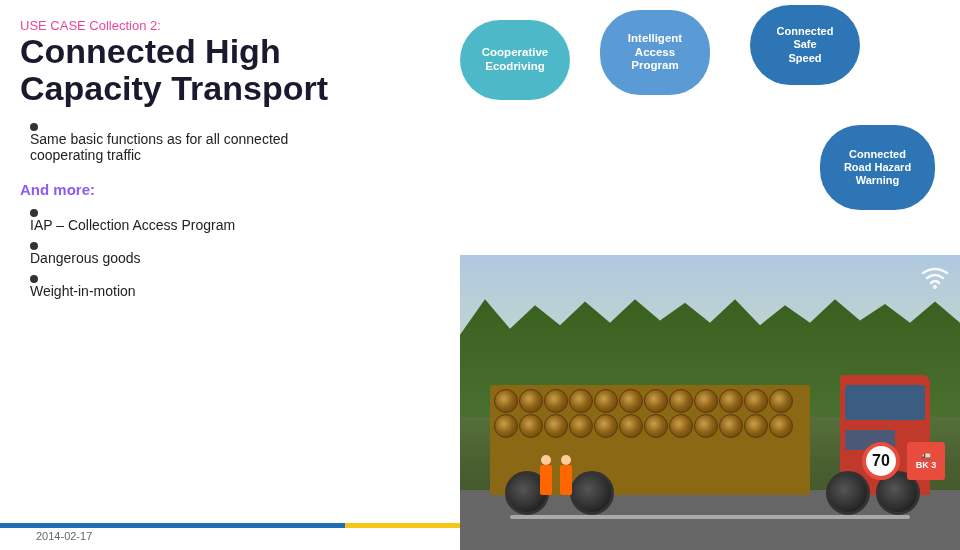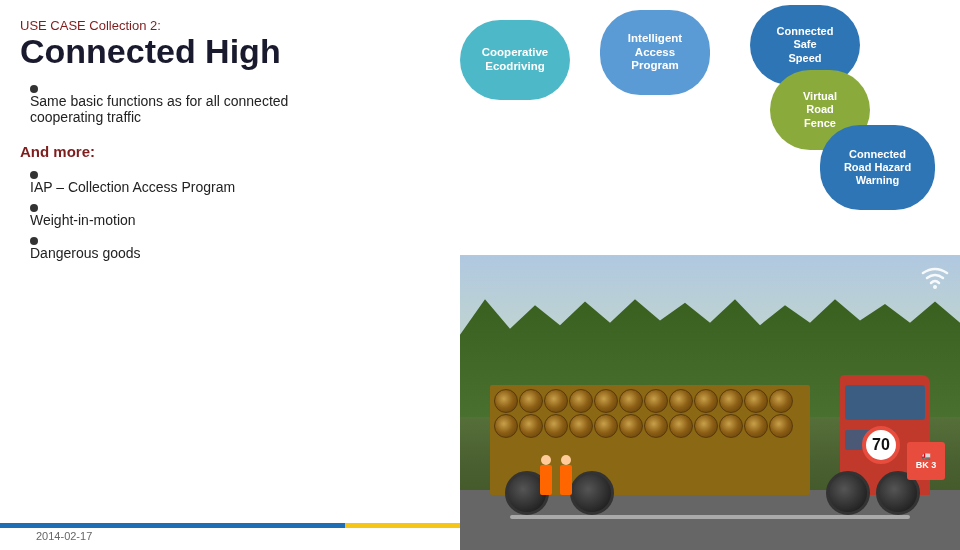--- a/index.html
+++ b/index.html
@@ -20,21 +20,21 @@
       height: 100%;
       padding: 18px 20px 10px 20px;
     }
 
     .title-block {
       margin-bottom: 10px;
     }
 
     .use-case-label {
       font-size: 13px;
-      color: #7f1d1d;
+      color: #ec4899;
       font-weight: 400;
     }
 
     .main-title {
       font-size: 34px;
       font-weight: 700;
       color: #1a1a2e;
       line-height: 1.1;
     }
 
@@ -59,21 +59,21 @@
       border-radius: 50%;
       margin-top: 5px;
       margin-right: 10px;
       flex-shrink: 0;
     }
 
     .and-more {
       margin-top: 18px;
       font-size: 15px;
       font-weight: 600;
-      color: #7f1d1d;
+      color: #8b5cf6;
       margin-bottom: 6px;
     }
 
     .sub-bullets {
       margin-left: 10px;
     }
 
     
     .bottom-bar {
       position: absolute;
@@ -248,21 +248,21 @@
     .wheel {
       position: absolute;
       border-radius: 50%;
       background: radial-gradient(circle at 40% 40%, #555, #111);
       border: 3px solid #333;
     }
 
     
     .speed-sign {
       position: absolute;
-      bottom: 86px;
+      bottom: 70px;
       right: 60px;
       width: 38px;
       height: 38px;
       background: #fff;
       border-radius: 50%;
       border: 4px solid #e74c3c;
       display: flex;
       align-items: center;
       justify-content: center;
       font-size: 16px;
@@ -350,20 +350,21 @@
     }
   </style>
 </head>
 <body>
 
 <div class="left-panel">
   <div class="title-block">
     <div class="use-case-label">USE CASE Collection 2:</div>
     <div class="main-title">
       <span>Connected High</span><br>
+      <span>Capacity Transport</span>
     </div>
   </div>
 
   <div class="bullet-section">
     <div class="bullet-item">
       <div class="bullet-dot"></div>
       <div>
         Same basic functions as for all connected<br>cooperating traffic
       </div>
     </div>
@@ -371,47 +372,44 @@
 
   <div class="and-more">And more:</div>
 
   <div class="sub-bullets">
     <div class="bullet-item">
       <div class="bullet-dot"></div>
       <div>IAP – Collection Access Program</div>
     </div>
     <div class="bullet-item">
       <div class="bullet-dot"></div>
-      <div>Weight-in-motion</div>
+      <div>Dangerous goods</div>
     </div>
     <div class="bullet-item">
       <div class="bullet-dot"></div>
-      <div>Dangerous goods</div>
+      <div>Weight-in-motion</div>
     </div>
   </div>
 
   <div class="bottom-bar">
     <div class="bar-blue"></div>
     <div class="bar-yellow"></div>
   </div>
   <div class="date-label">2014-02-17</div>
 </div>
 
 <div class="cloud-container">
   <div class="cloud cloud-iap">
     <span>Intelligent<br>Access<br>Program</span>
   </div>
   <div class="cloud cloud-eco">
     <span>Cooperative<br>Ecodriving</span>
   </div>
   <div class="cloud cloud-css">
     <span>Connected<br>Safe<br>Speed</span>
-  </div>
-  <div class="cloud cloud-vrf">
-    <span>Virtual<br>Road<br>Fence</span>
   </div>
   <div class="cloud cloud-rhw">
     <span>Connected<br>Road Hazard<br>Warning</span>
   </div>
 </div>
 
 <div class="tower-area">
   <div class="signal-waves">((()))</div>
   <div class="tower-icon">▲</div>
 </div>

